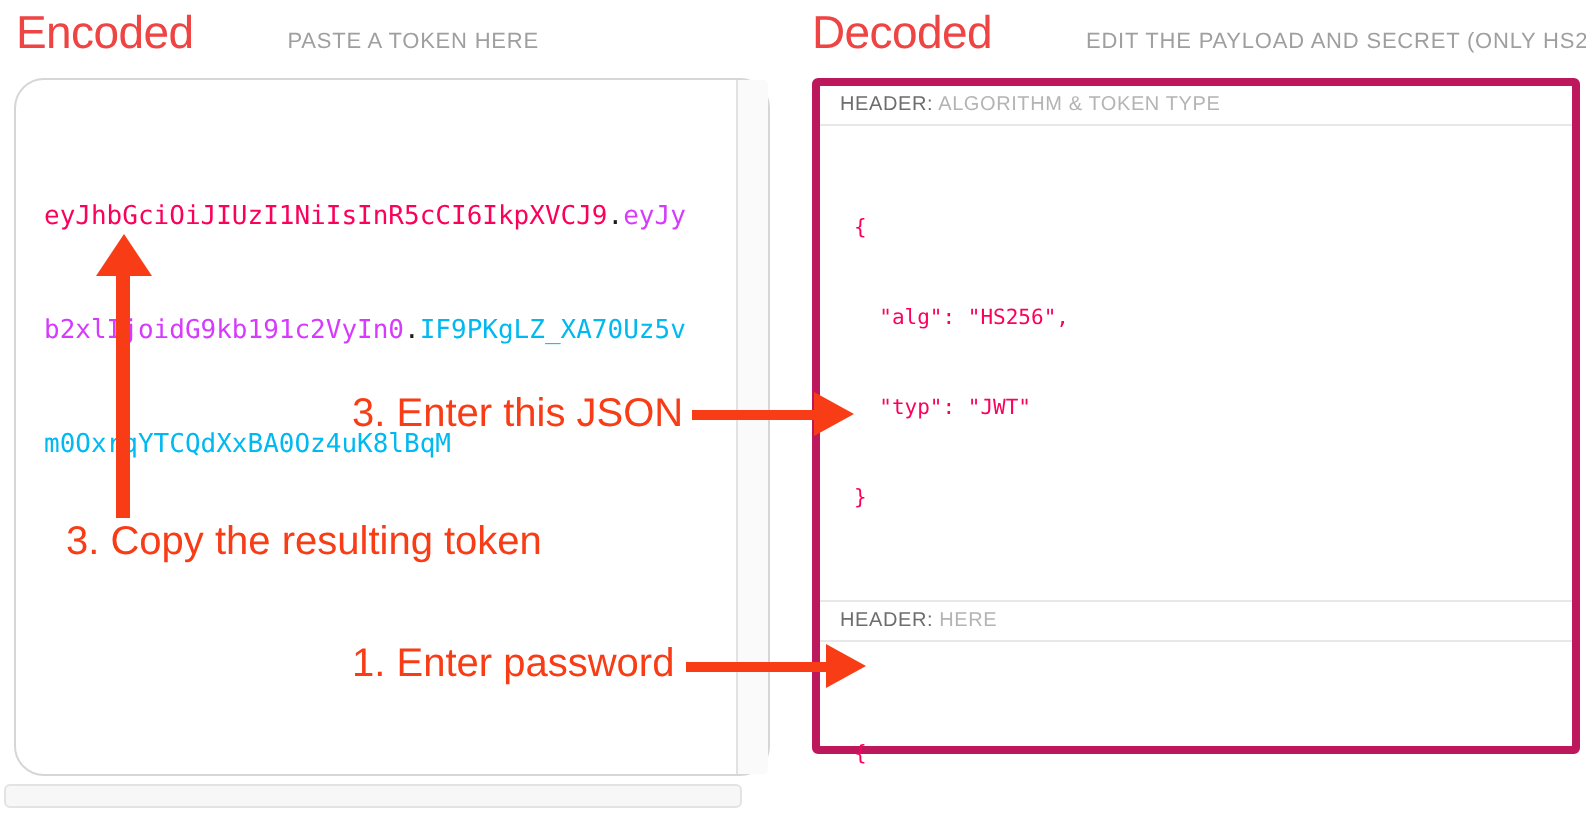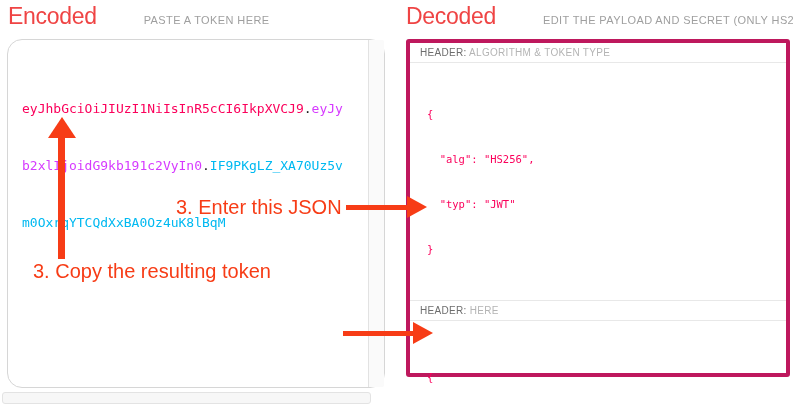--- a/index.html
+++ b/index.html
@@ -119,16 +119,17 @@
   </div>
 
   <div class="annot-text" style="left:176px;top:196px;">3. Enter this JSON</div>
   <div class="shaft-h" style="left:346px;top:205px;width:62px;"></div>
   <div class="head-right" style="left:407px;top:196px;"></div>
 
   <div class="head-up" style="left:48px;top:117px;"></div>
   <div class="shaft-v" style="left:58px;top:136px;height:123px;"></div>
   <div class="annot-text" style="left:33px;top:260px;text-align:right;">3. Copy the resulting token</div>
 
+  <div class="annot-text" style="left:176px;top:321px;">1. Enter password</div>
   <div class="shaft-h" style="left:343px;top:331px;width:70px;"></div>
   <div class="head-right" style="left:413px;top:322px;"></div>
 
 </div>
 
 </body></html>

